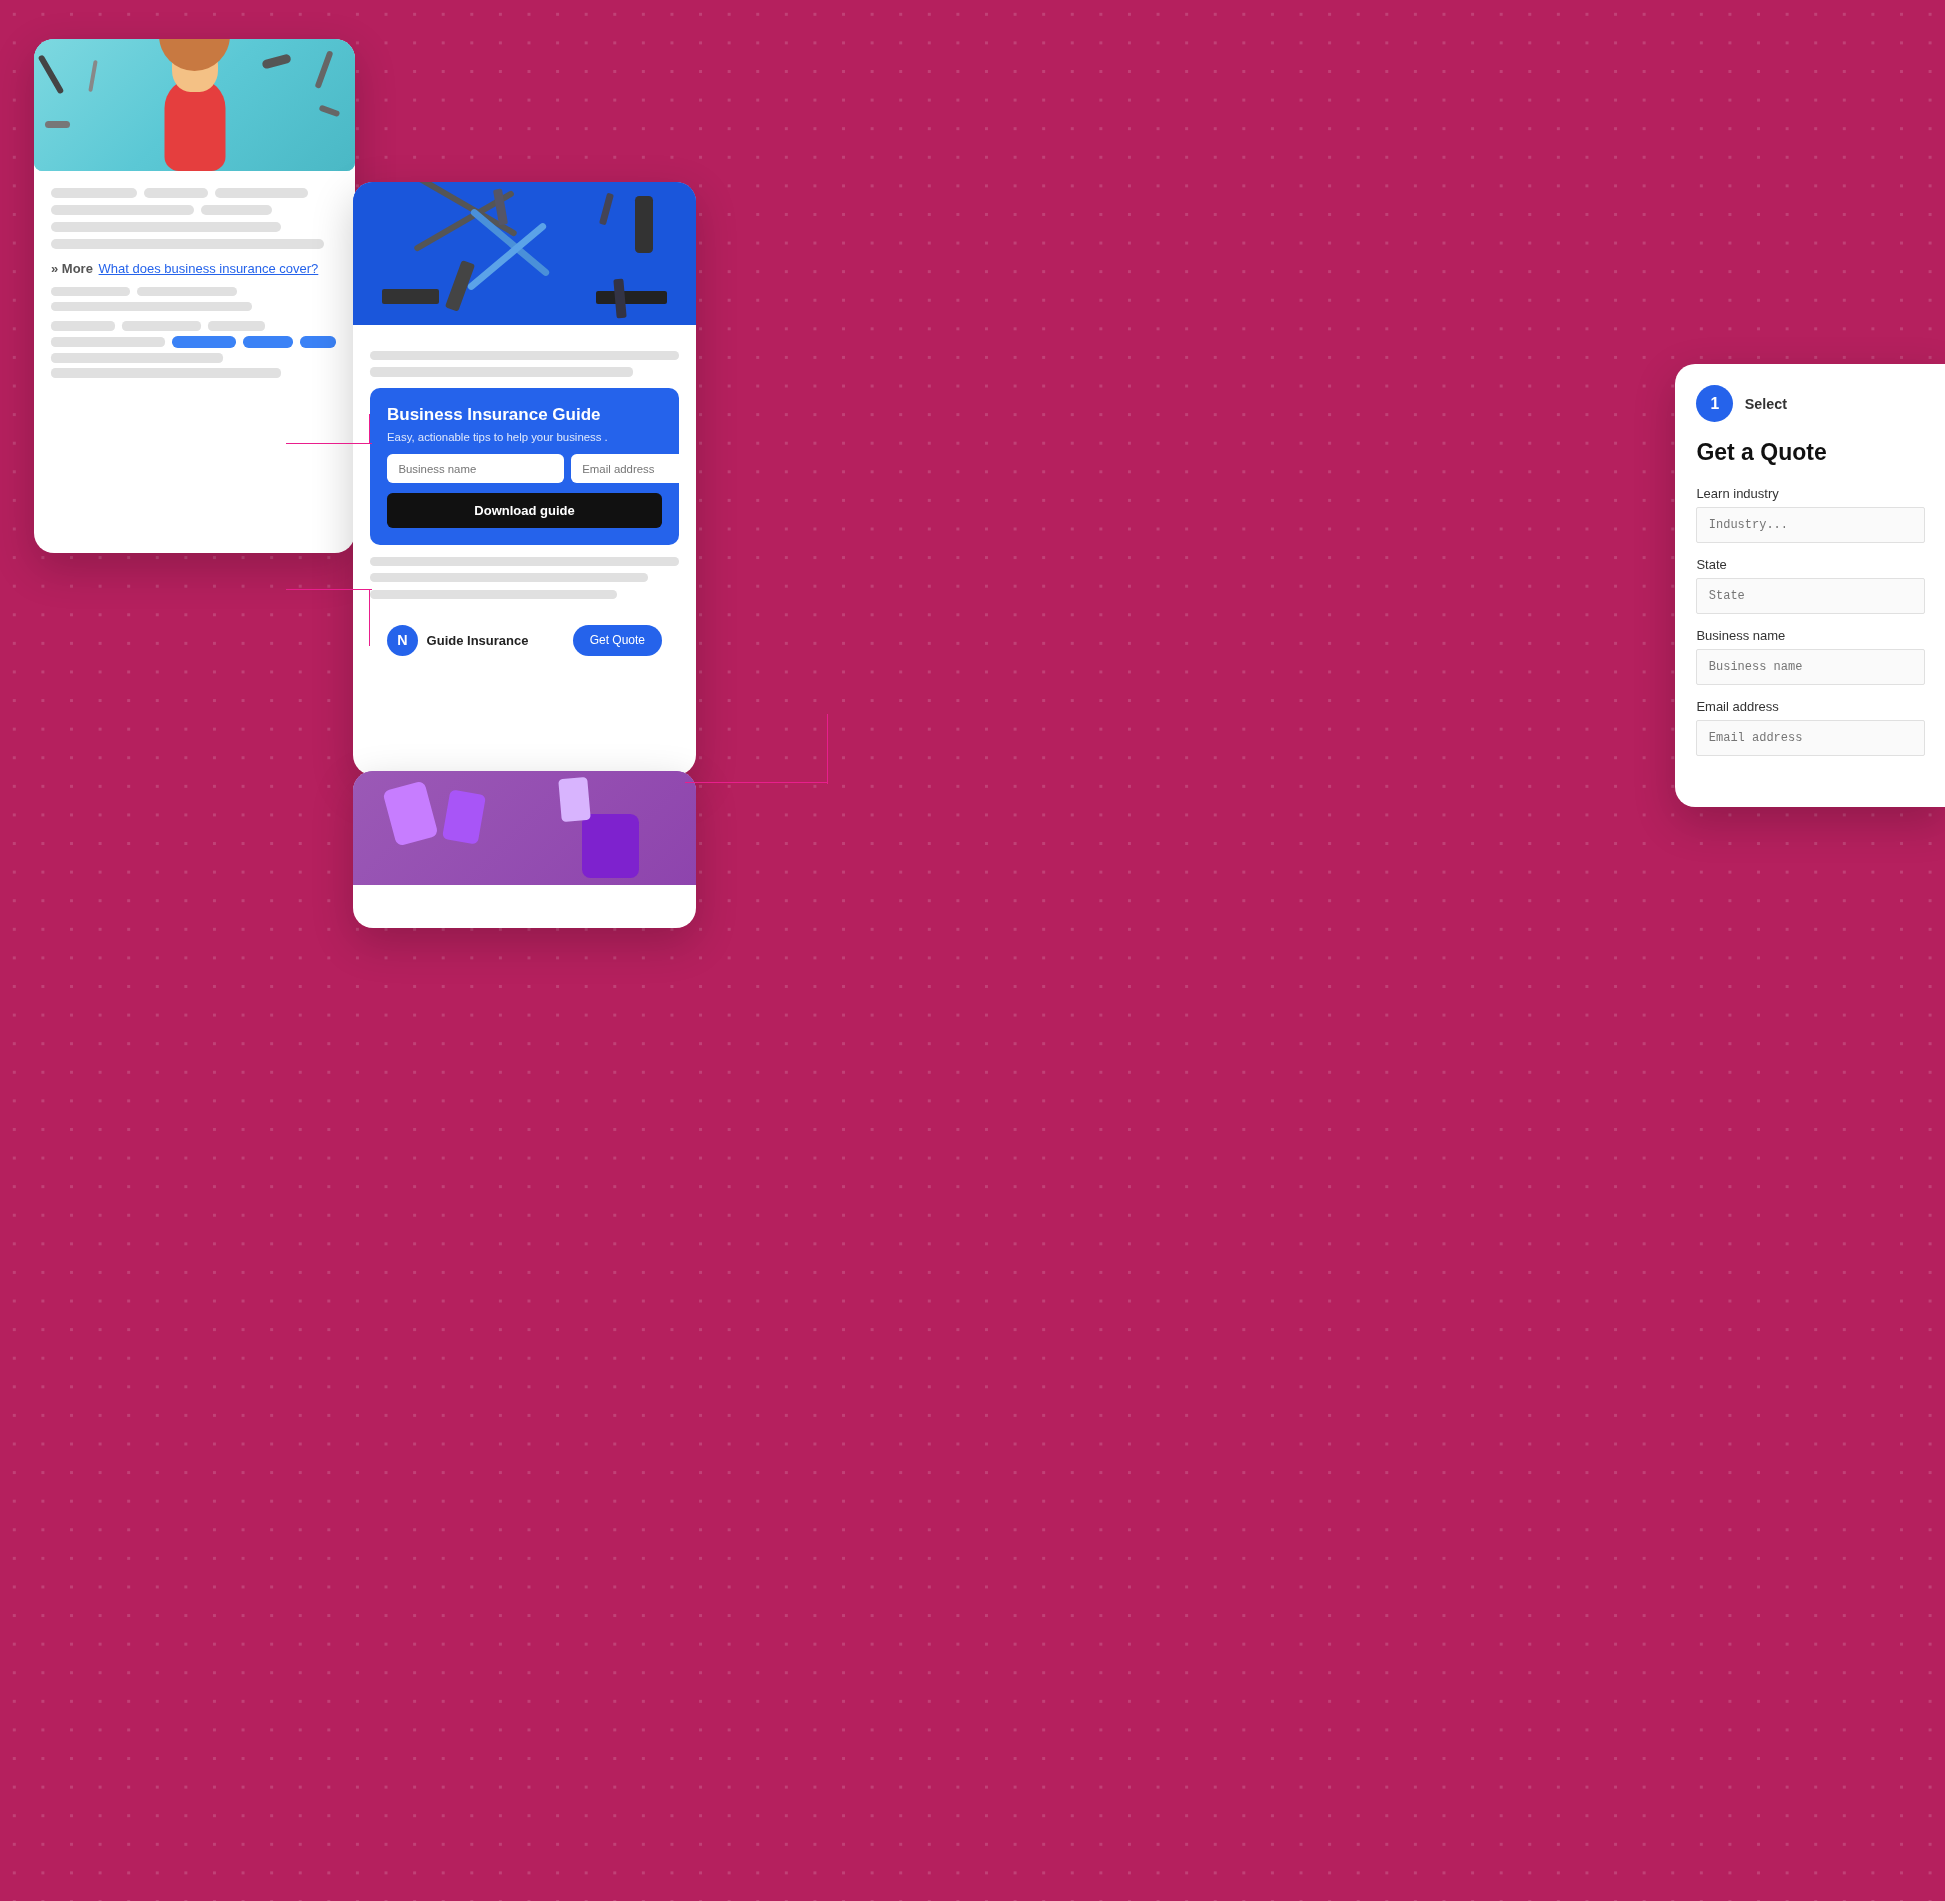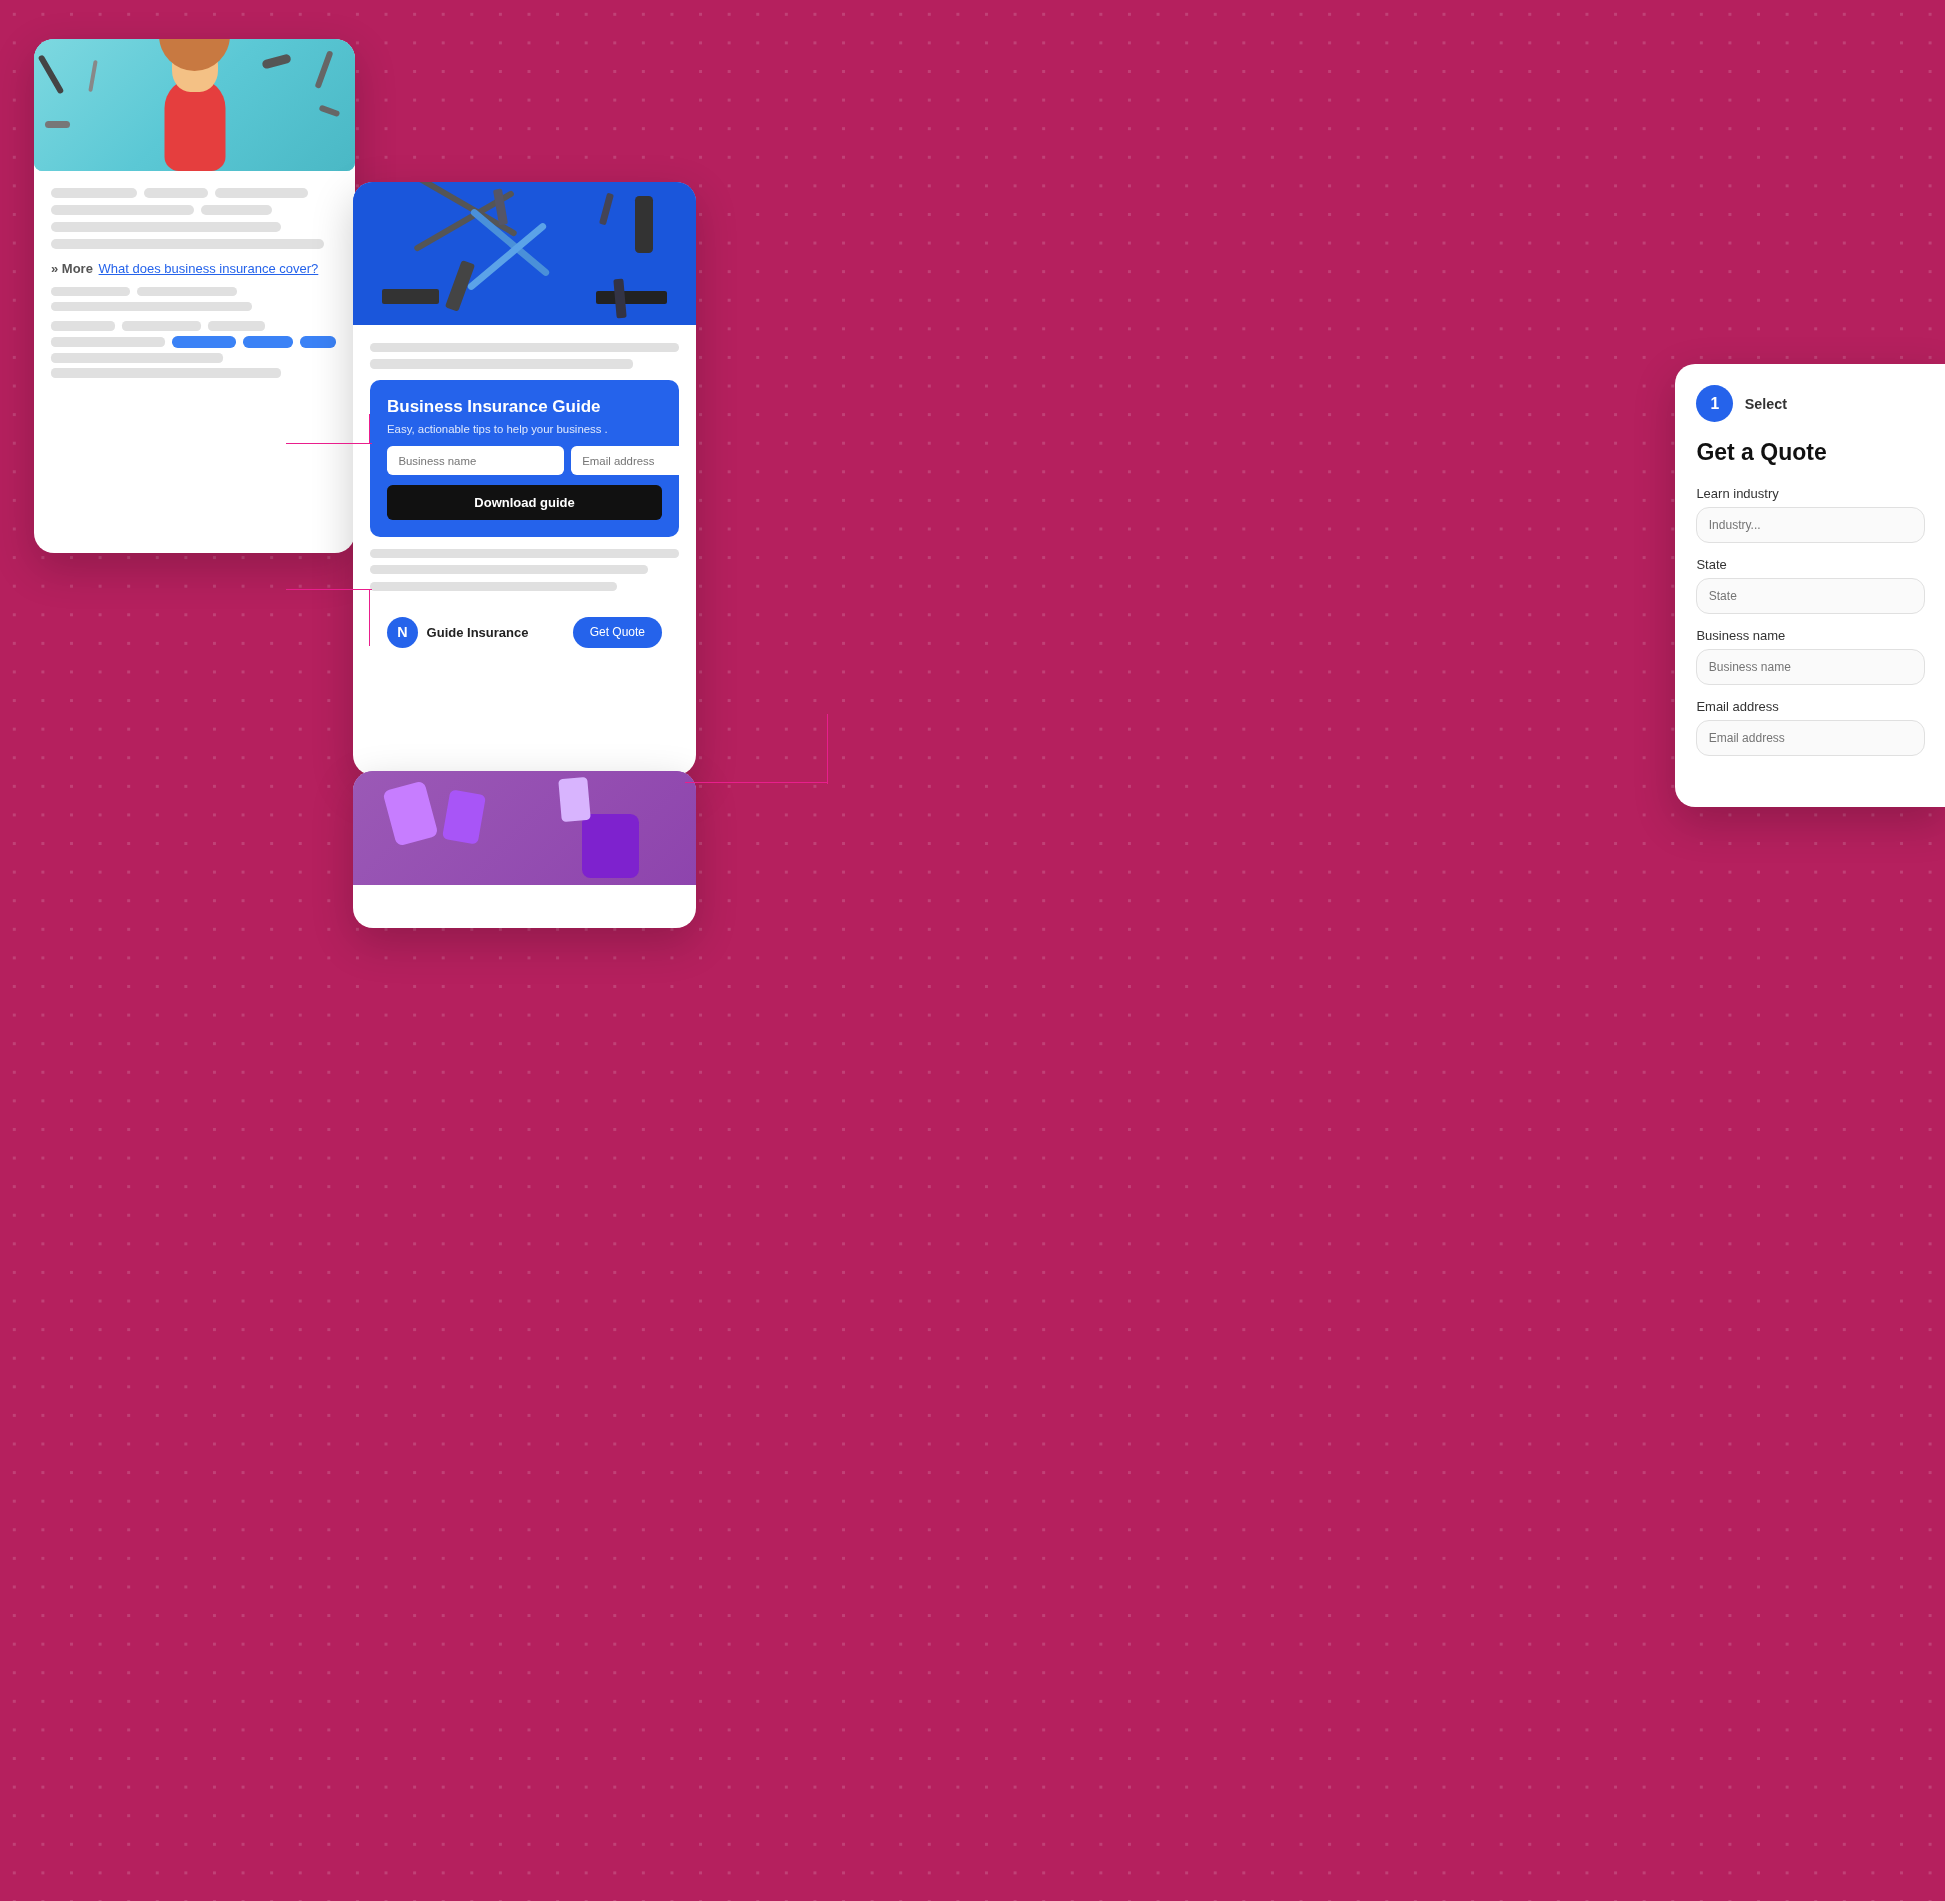--- a/index.html
+++ b/index.html
@@ -155,21 +155,21 @@
       height: 143px;
       background: linear-gradient(135deg, #2563eb 0%, #1d4ed8 100%);
       display: flex;
       align-items: center;
       justify-content: center;
       position: relative;
       overflow: hidden;
     }
 
     .card-center-inner {
-      padding: 18px 17px;
+      padding: 26px 17px;
     }
 
     
     .guide-section {
       background: #2563eb;
       border-radius: 10px;
       padding: 17px;
       margin: 11.4px 0;
     }
 
@@ -317,24 +317,25 @@
       font-weight: 500;
       color: #333;
       margin-bottom: 5.7px;
       display: block;
     }
 
     .form-input {
       width: 100%;
       padding: 10px 11.4px;
       border: 1.1px solid #e0e0e0;
-      border-radius: 13px;
+      border-radius: 2px;
       font-size: 12px;
       color: #c2410c;
       background: #fafafa;
+      font-family: Liberation Mono, monospace;
     }
 
     
     .card-bottom {
       left: 353px;
       top: 771px;
       width: 343px;
       height: 157px;
       z-index: 2;
     }

